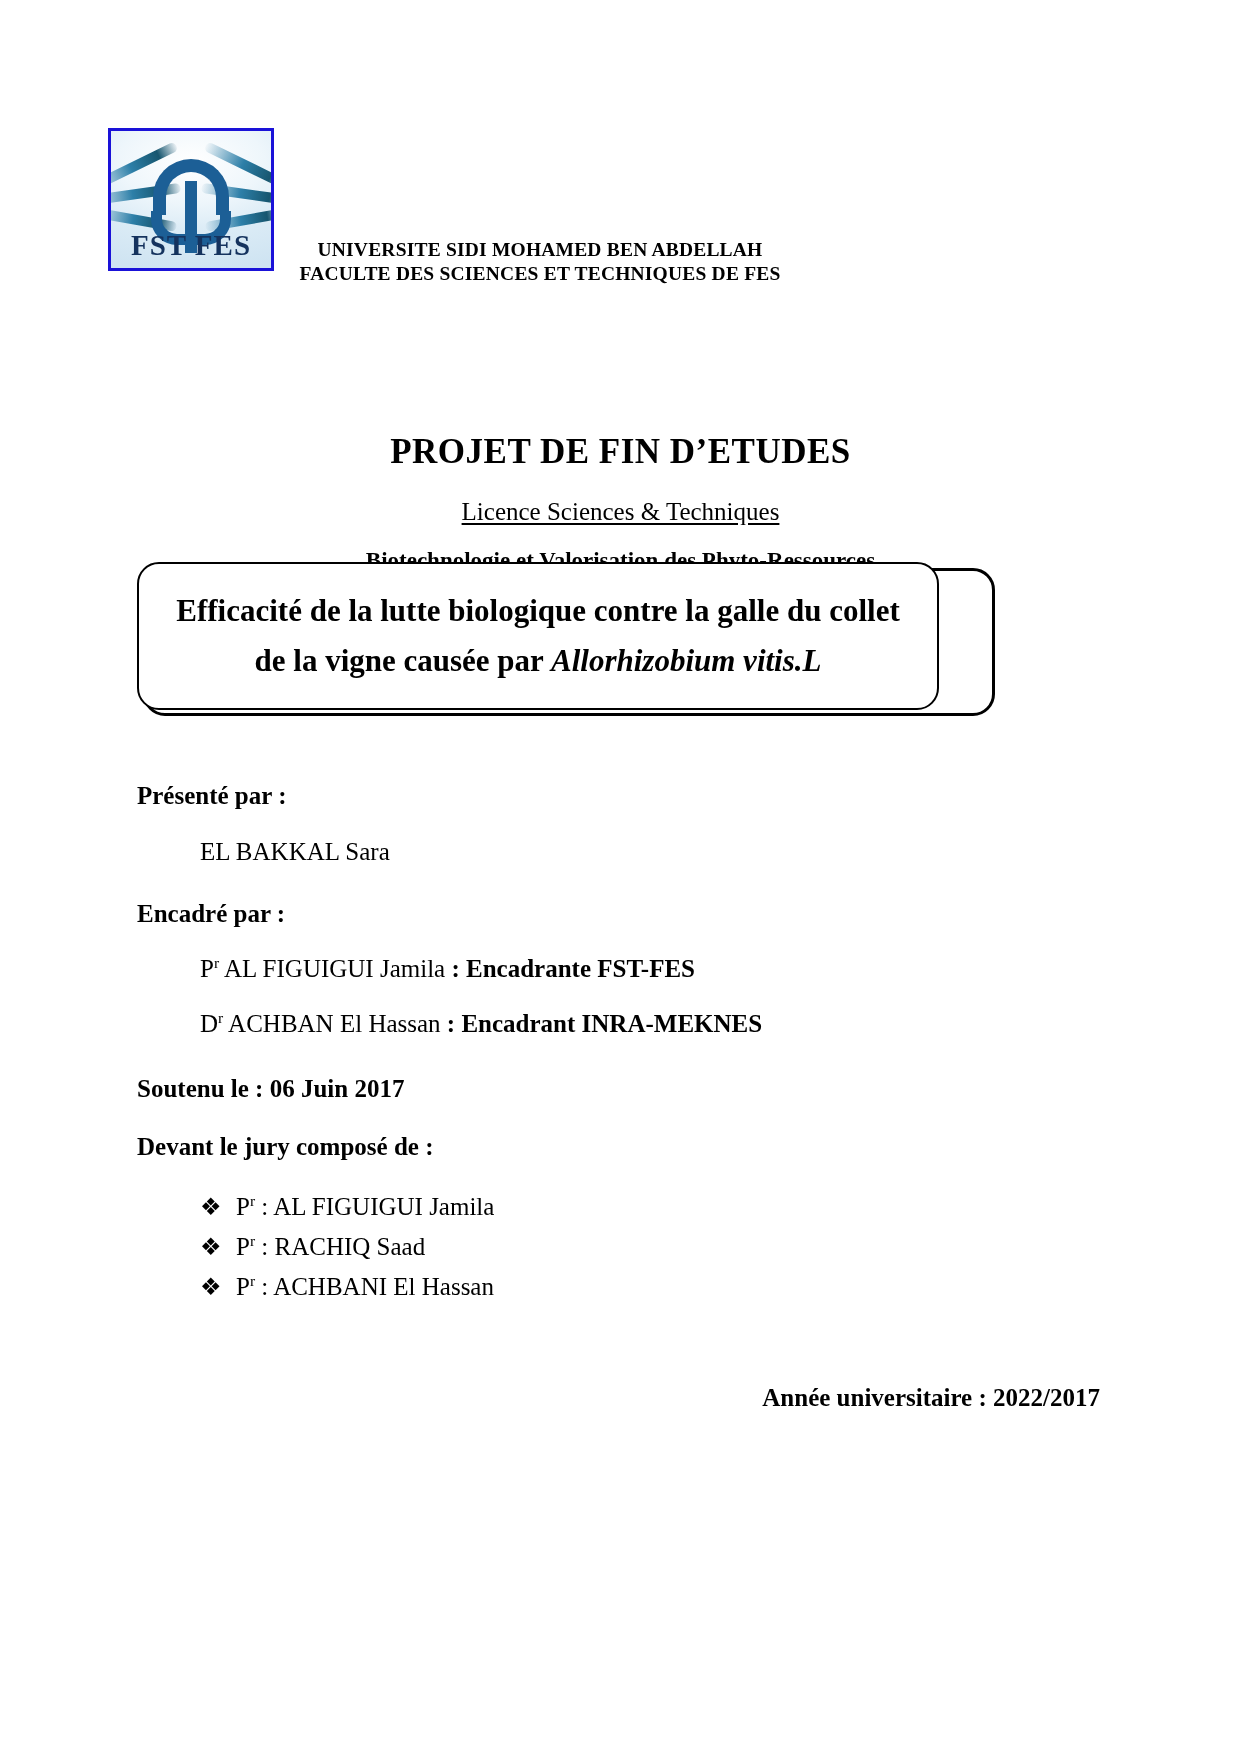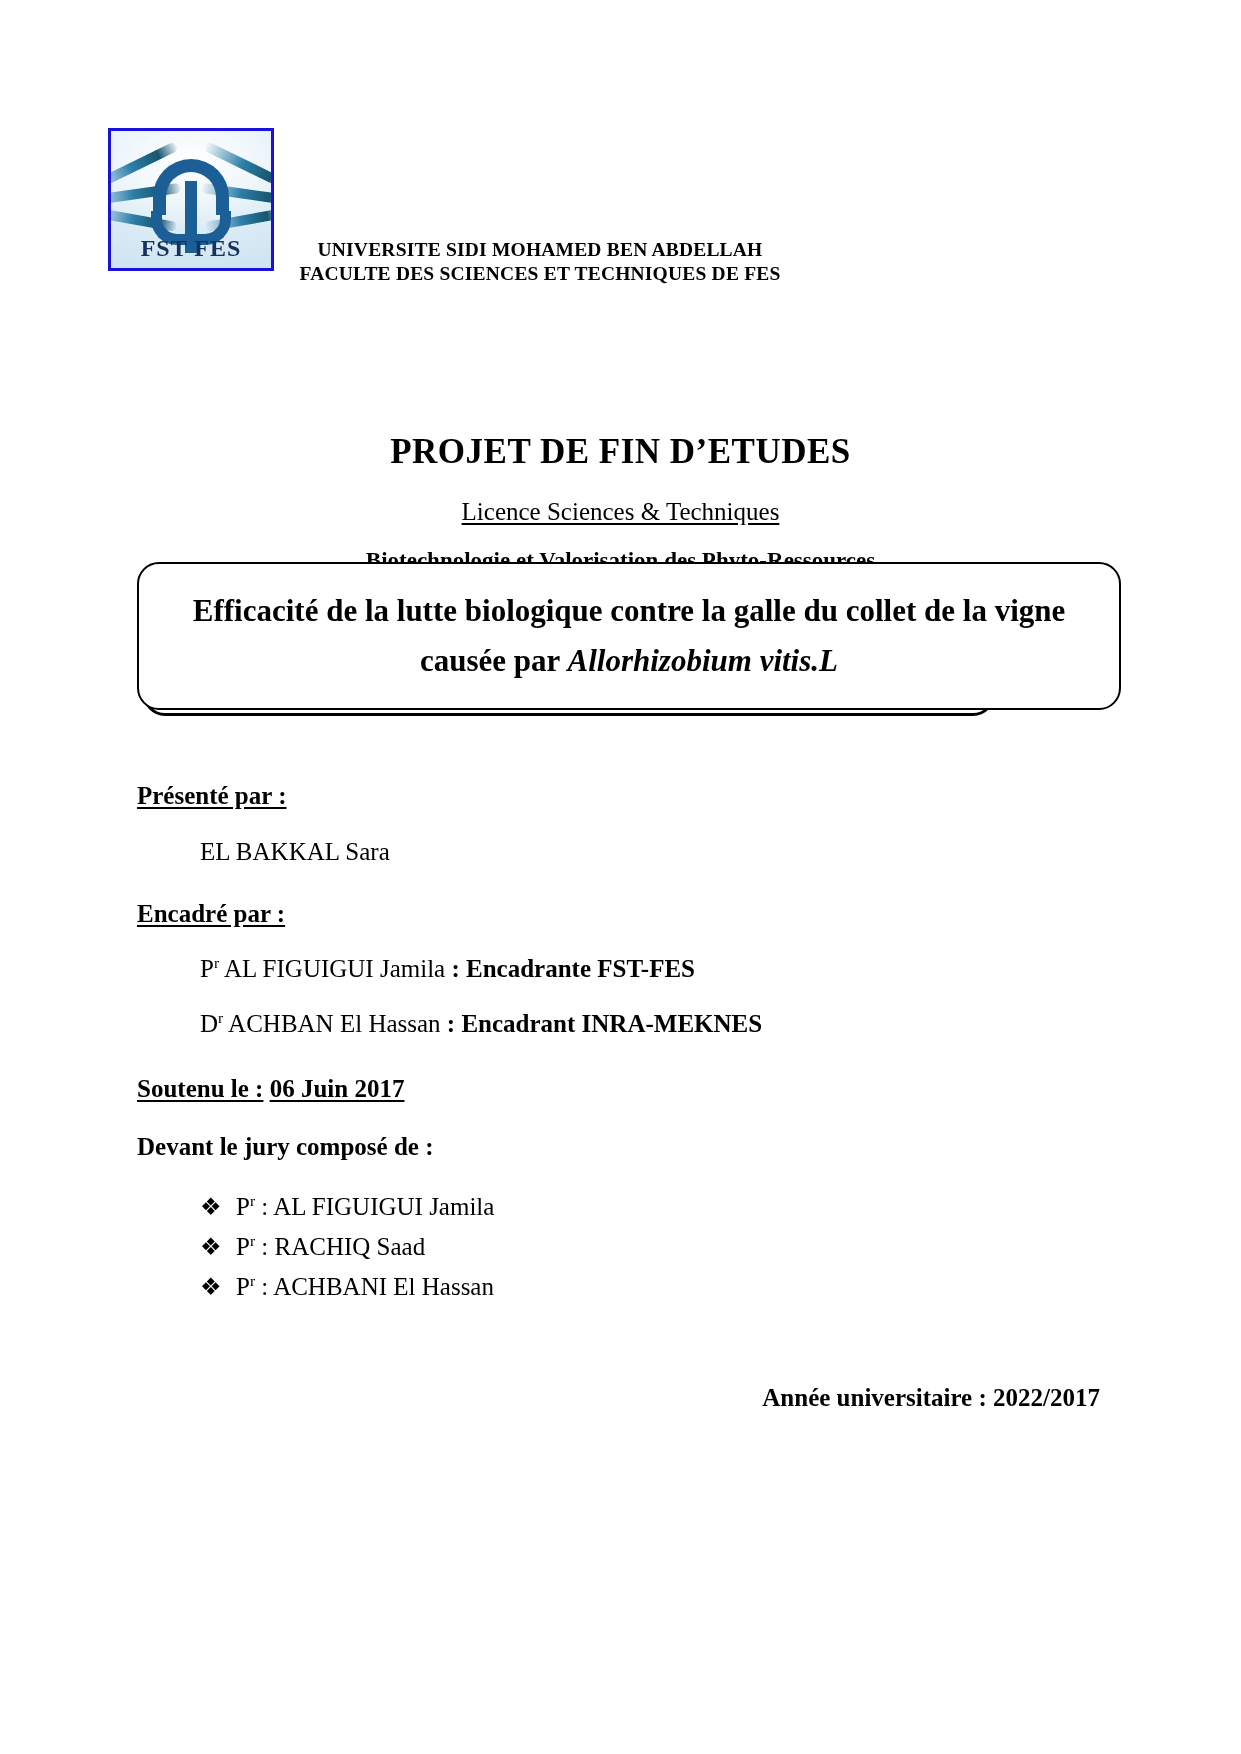--- a/index.html
+++ b/index.html
@@ -104,21 +104,21 @@
     box-sizing: border-box;
   }
   .fst-caption {
     position: absolute;
     left: 0;
     right: 0;
     bottom: 6px;
     text-align: center;
     font-family: "Liberation Serif", serif;
     font-weight: bold;
-    font-size: 24px;
+    font-size: 29px;
     letter-spacing: 1px;
     color: #15335e;
   }
 
   .uni-text {
     position: absolute;
     left: 220px;
     top: 238px;
     width: 640px;
     text-align: center;
@@ -224,21 +224,21 @@
     width: 852px;
     height: 148px;
     border: 3px solid #000000;
     border-radius: 22px;
     box-sizing: border-box;
   }
   .title-box {
     position: absolute;
     left: 0;
     top: 0;
-    width: 984px;
+    width: 802px;
     height: 148px;
     border: 2px solid #000000;
     border-radius: 22px;
     background: #ffffff;
     box-sizing: border-box;
     display: flex;
     align-items: center;
     justify-content: center;
   }
   .title-box-inner {
@@ -252,21 +252,20 @@
     font-style: italic;
   }
 
   
   .lbl {
     position: absolute;
     font-size: 25px;
     font-weight: bold;
   }
   .lbl span.u {
-    text-decoration: underline;
     text-underline-offset: 3px;
   }
   .val {
     position: absolute;
     font-size: 25px;
   }
   .val b {
     font-weight: bold;
   }
   sup {

